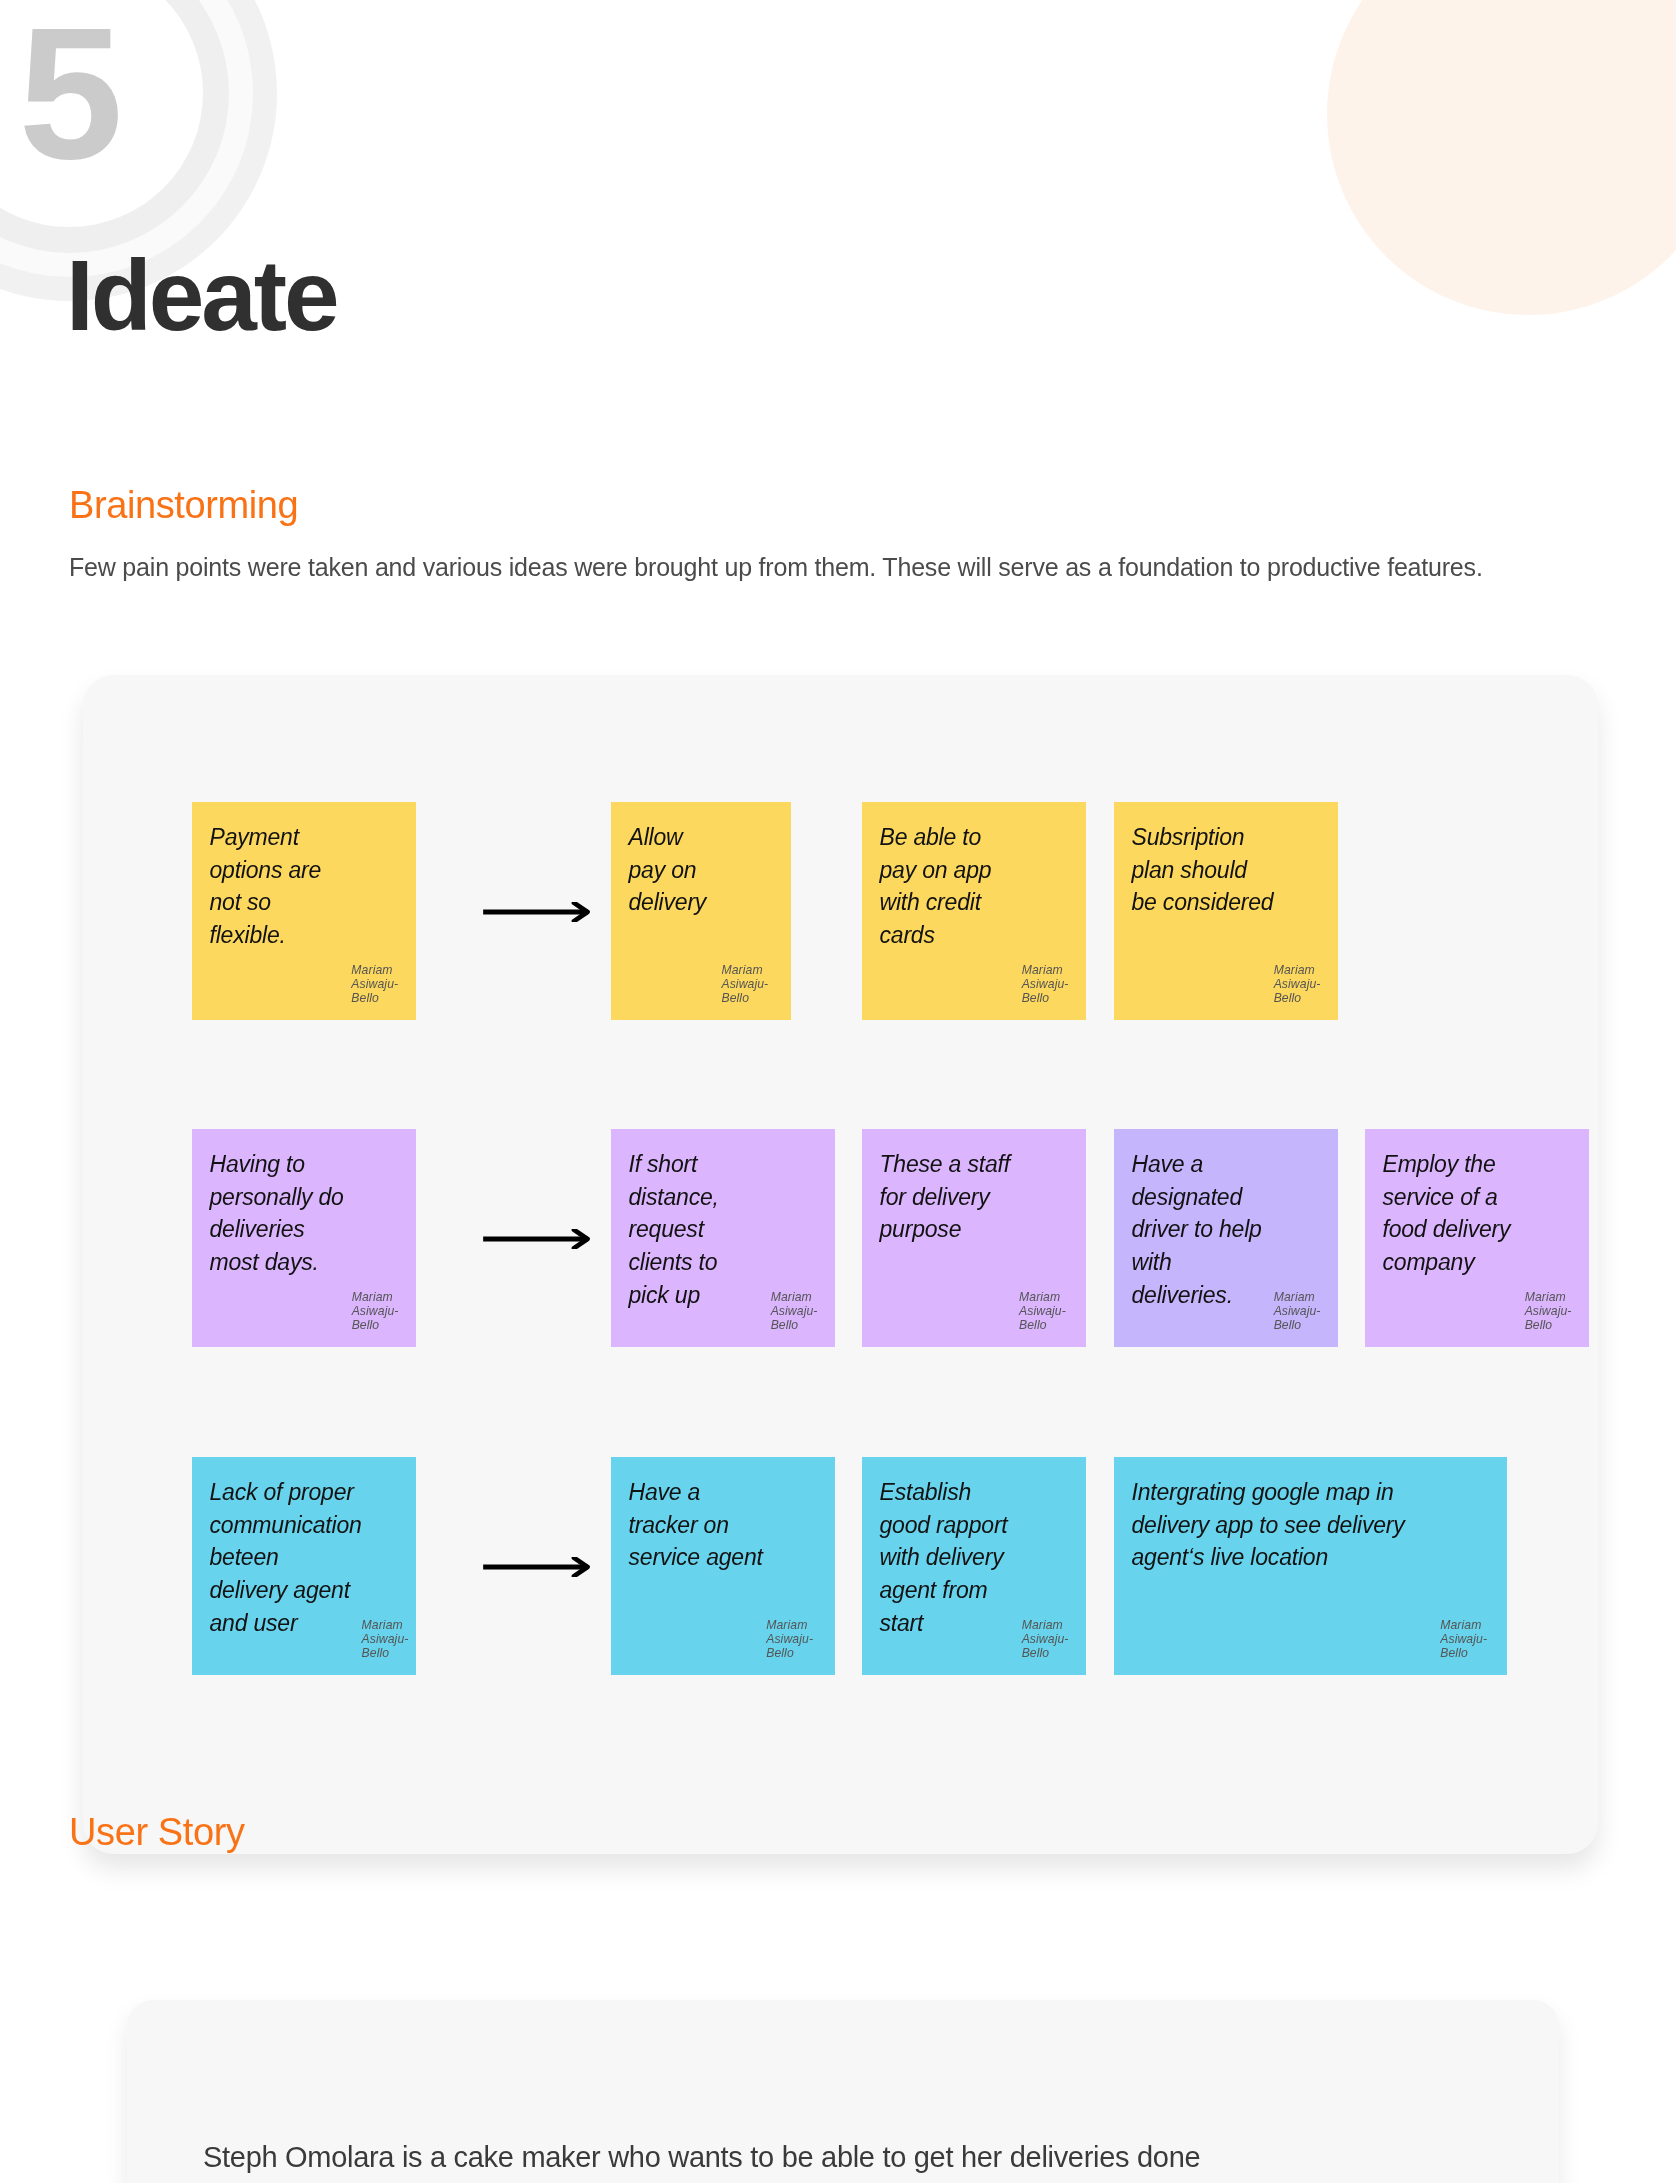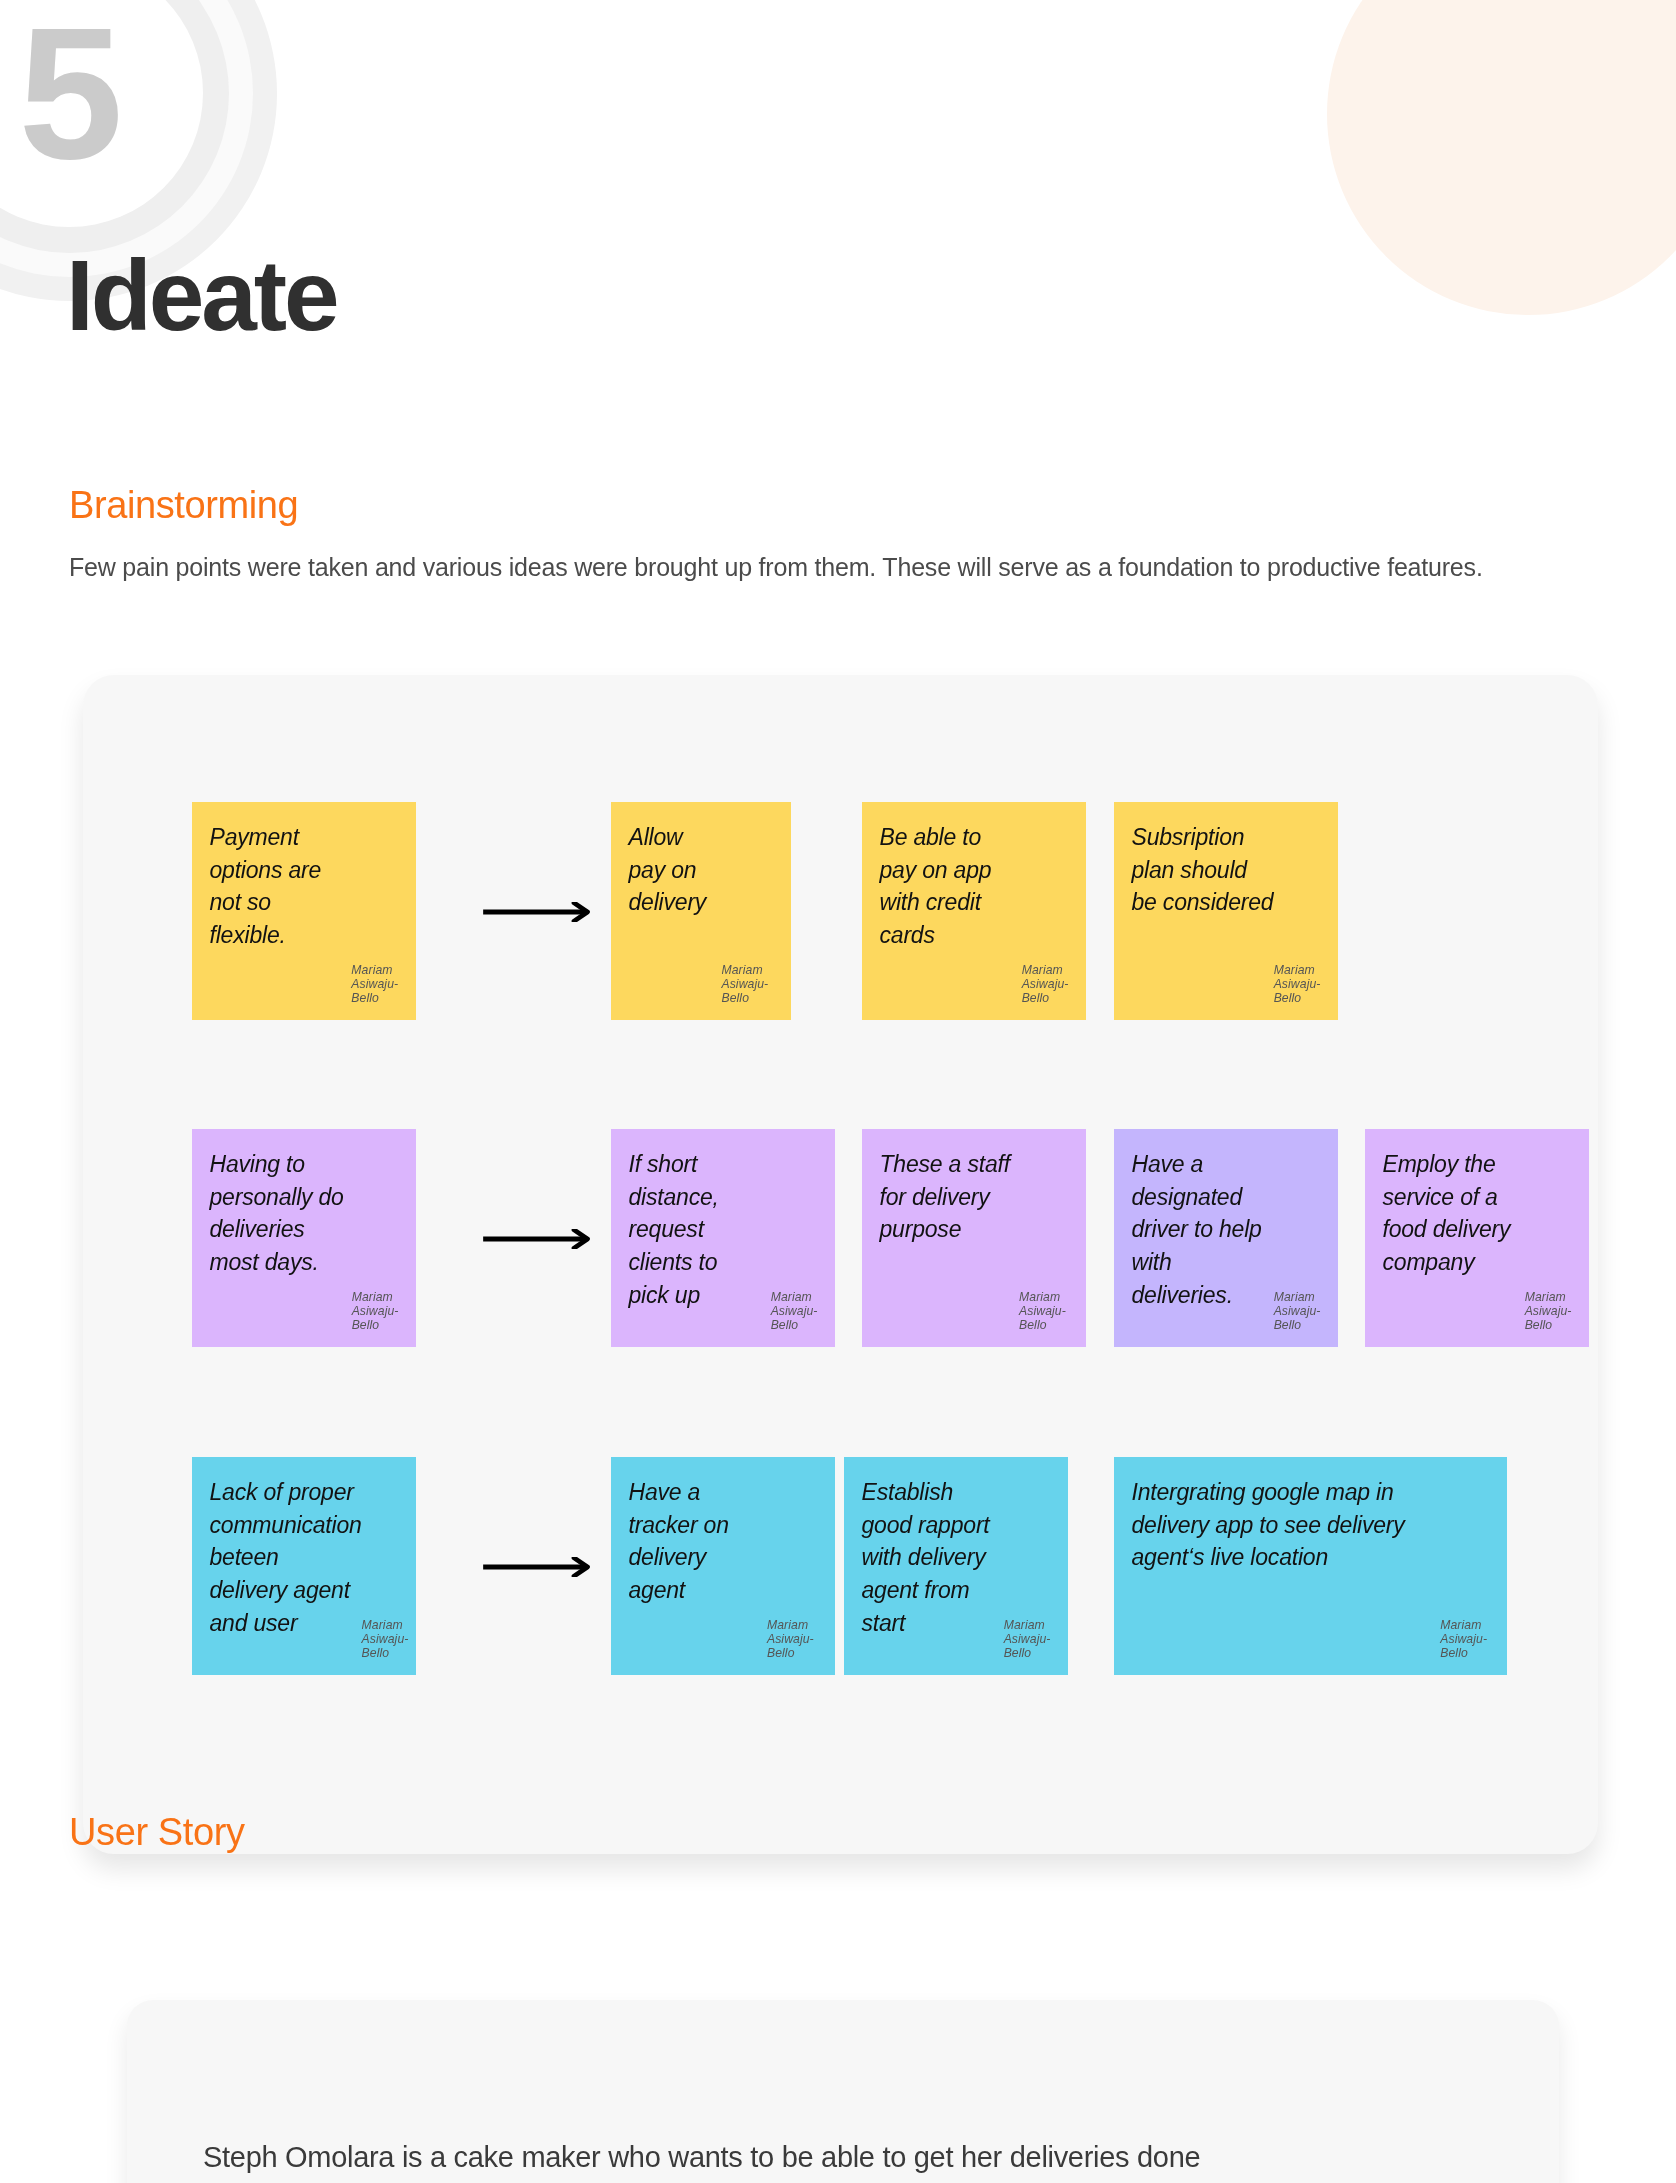--- a/index.html
+++ b/index.html
@@ -187,24 +187,24 @@
           <div class="note-text">Lack of proper communication beteen delivery agent and user</div>
           <div class="note-author">Mariam Asiwaju-Bello</div>
         </div>
         <div class="arrow">
           <svg viewBox="0 0 250 46" xmlns="http://www.w3.org/2000/svg" aria-hidden="true">
             <path d="M0 23 H232" stroke="#000" stroke-width="11" fill="none"></path>
             <path d="M209 2 L240 23 L209 44" stroke="#000" stroke-width="11" fill="none" stroke-linecap="round" stroke-linejoin="round"></path>
           </svg>
         </div>
         <div class="note" style="left: 528px; width: 224px; background: rgb(103, 211, 236);">
-          <div class="note-text">Have a tracker on delivery agent</div>
-          <div class="note-author">Mariam Asiwaju-Bello</div>
-        </div>
-        <div class="note" style="left: 761px; width: 224px; background: rgb(103, 211, 236);">
+          <div class="note-text">Have a tracker on service agent</div>
+          <div class="note-author">Mariam Asiwaju-Bello</div>
+        </div>
+        <div class="note" style="left: 779px; width: 224px; background: rgb(103, 211, 236);">
           <div class="note-text">Establish good rapport with delivery agent from start</div>
           <div class="note-author">Mariam Asiwaju-Bello</div>
         </div>
         <div class="note" style="left: 1031px; width: 393px; background: rgb(103, 211, 236);">
           <div class="note-text">Intergrating google map in delivery app to see delivery agent‘s live location</div>
           <div class="note-author">Mariam Asiwaju-Bello</div>
         </div>
       </div>
   </div>
 

